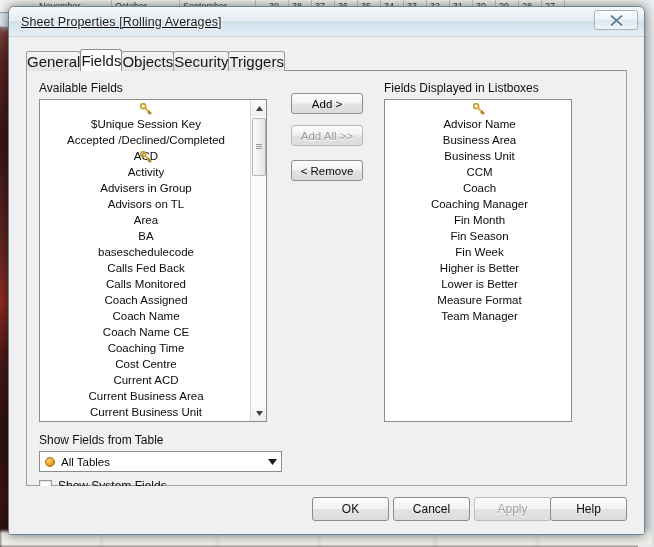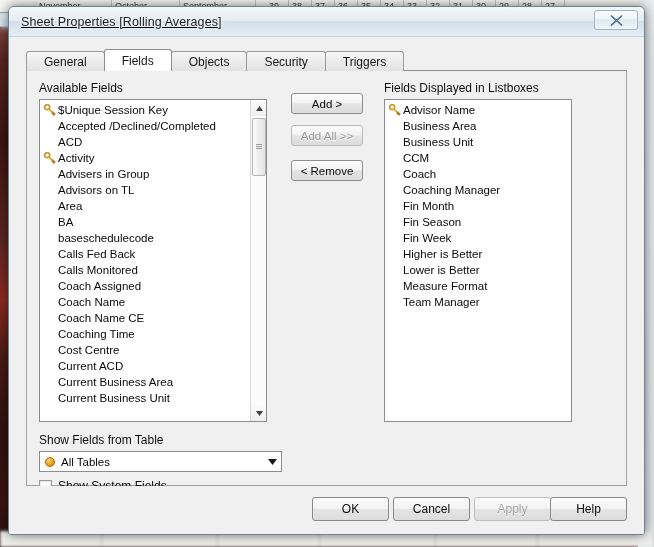--- a/index.html
+++ b/index.html
@@ -121,23 +121,23 @@
   }
 
   
   #tabstrip {
     position: absolute; left: 17px; top: 12px; right: 17px; height: 22px;
     display: flex; align-items: flex-end;
     z-index: 3;
   }
   .tab {
     height: 20px;
-    padding: 0 17px;
+    padding: 0 0;
     margin-right: -1px;
-    font-size: 12px;
+    font-size: 15px;
     color: #161616;
     background: linear-gradient(180deg,#f6f6f6 0%,#e2e2e2 100%);
     border: 1px solid #9a9a9a;
     border-bottom: none;
     border-radius: 3px 3px 0 0;
     display: flex; align-items: center;
     cursor: pointer;
     position: relative;
   }
   .tab.active {
@@ -181,20 +181,21 @@
   }
   #available-list .list-inner { right: 17px; }
   .list-row {
     height: 16px; line-height: 16px;
     font-size: 11.5px;
     color: #0a0a0a;
     padding-left: 3px;
     display: flex; align-items: center;
     white-space: nowrap;
     cursor: default;
+    flex-direction: column;
   }
   .list-row .rowicon {
     width: 14px; height: 14px;
     flex: 0 0 14px;
     margin-right: 1px;
     display: flex; align-items: center; justify-content: center;
   }
   .list-row .rowtext { flex: 0 0 auto; }
 
   

